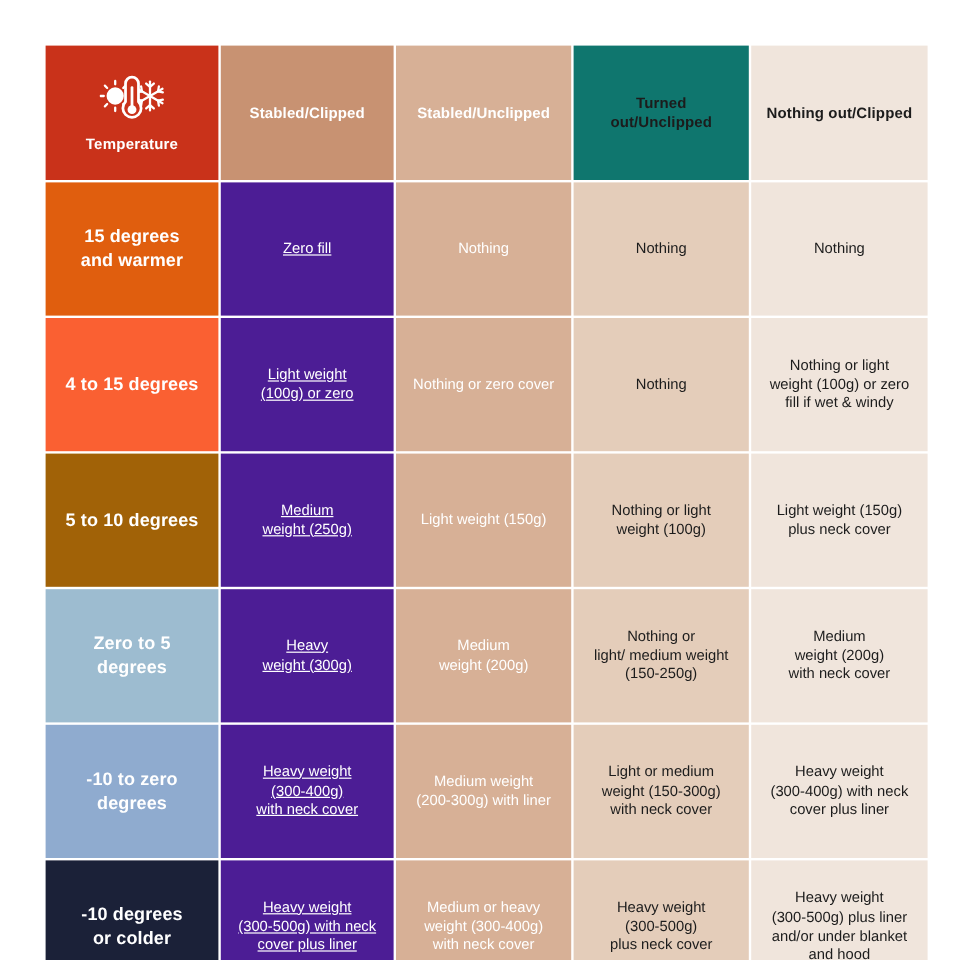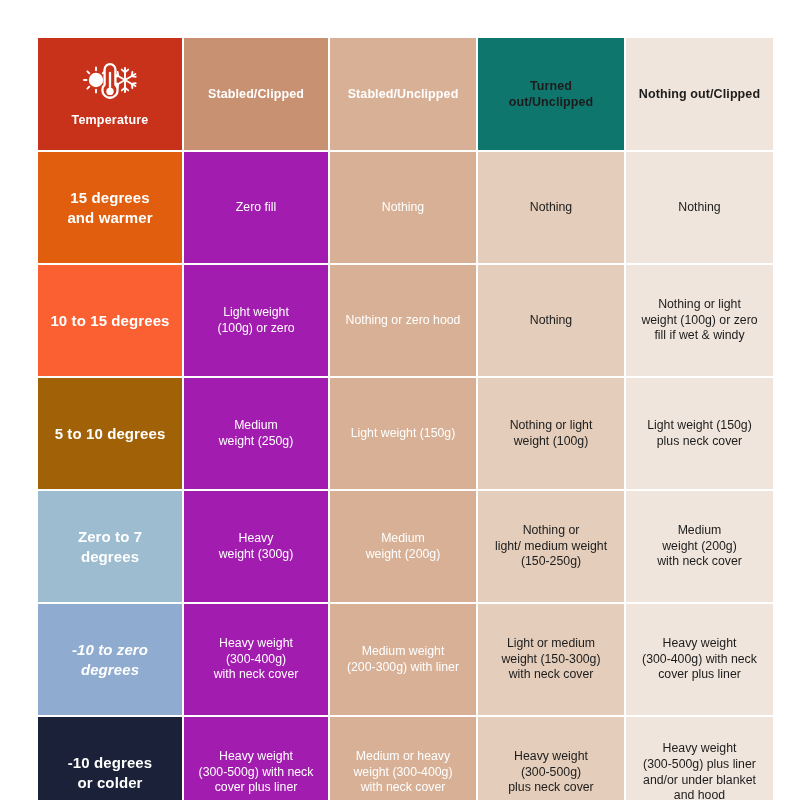--- a/index.html
+++ b/index.html
@@ -83,26 +83,26 @@
     font-size: 15px;
     font-weight: bold;
     color: #ffffff;
     letter-spacing: 0.1px;
     margin-left: 12px;
   }
   .t-0 { background: #e05e0e; }
   .t-1 { background: #fa6032; }
   .t-2 { background: #a16207; }
   .t-3 { background: #9dbcd0; }
-  .t-4 { background: #8fabcf; font-style: italic; }
+  .t-4 { background: #8fabcf; }
   .t-5 { background: #1b2138; }
 
   
   .cell { font-size: 12.3px; }
-  .col-sc { background: #a21caf; color: #ffffff; }
+  .col-sc { background: #4c1d95; color: #ffffff; text-decoration: underline; }
   .col-su { background: #d7b096; color: #ffffff; }
   .col-tu { background: #e4cdba; color: #1c1c1c; }
   .col-tc { background: #f0e5dc; color: #1c1c1c; }
 </style>
 </head>
 <body>
 
 <div id="table-wrap">
   <table class="rug-table">
     <colgroup>
@@ -164,35 +164,35 @@
     </thead>
     <tbody>
       <tr class="r-body">
         <td class="temp-label t-0">15 degrees<br>and warmer</td>
         <td class="cell col-sc">Zero fill</td>
         <td class="cell col-su">Nothing</td>
         <td class="cell col-tu">Nothing</td>
         <td class="cell col-tc">Nothing</td>
       </tr>
       <tr class="r-body">
-        <td class="temp-label t-1">10 to 15 degrees</td>
+        <td class="temp-label t-1">4 to 15 degrees</td>
         <td class="cell col-sc">Light weight<br>(100g) or zero</td>
-        <td class="cell col-su">Nothing or zero hood</td>
+        <td class="cell col-su">Nothing or zero cover</td>
         <td class="cell col-tu">Nothing</td>
         <td class="cell col-tc">Nothing or light<br>weight (100g) or zero<br>fill if wet &amp; windy</td>
       </tr>
       <tr class="r-body">
         <td class="temp-label t-2">5 to 10 degrees</td>
         <td class="cell col-sc">Medium<br>weight (250g)</td>
         <td class="cell col-su">Light weight (150g)</td>
         <td class="cell col-tu">Nothing or light<br>weight (100g)</td>
         <td class="cell col-tc">Light weight (150g)<br>plus neck cover</td>
       </tr>
       <tr class="r-body">
-        <td class="temp-label t-3">Zero to 7 degrees</td>
+        <td class="temp-label t-3">Zero to 5 degrees</td>
         <td class="cell col-sc">Heavy<br>weight (300g)</td>
         <td class="cell col-su">Medium<br>weight (200g)</td>
         <td class="cell col-tu">Nothing or<br>light/ medium weight<br>(150-250g)</td>
         <td class="cell col-tc">Medium<br>weight (200g)<br>with neck cover</td>
       </tr>
       <tr class="r-body">
         <td class="temp-label t-4">-10 to zero degrees</td>
         <td class="cell col-sc">Heavy weight<br>(300-400g)<br>with neck cover</td>
         <td class="cell col-su">Medium weight<br>(200-300g) with liner</td>
         <td class="cell col-tu">Light or medium<br>weight (150-300g)<br>with neck cover</td>

